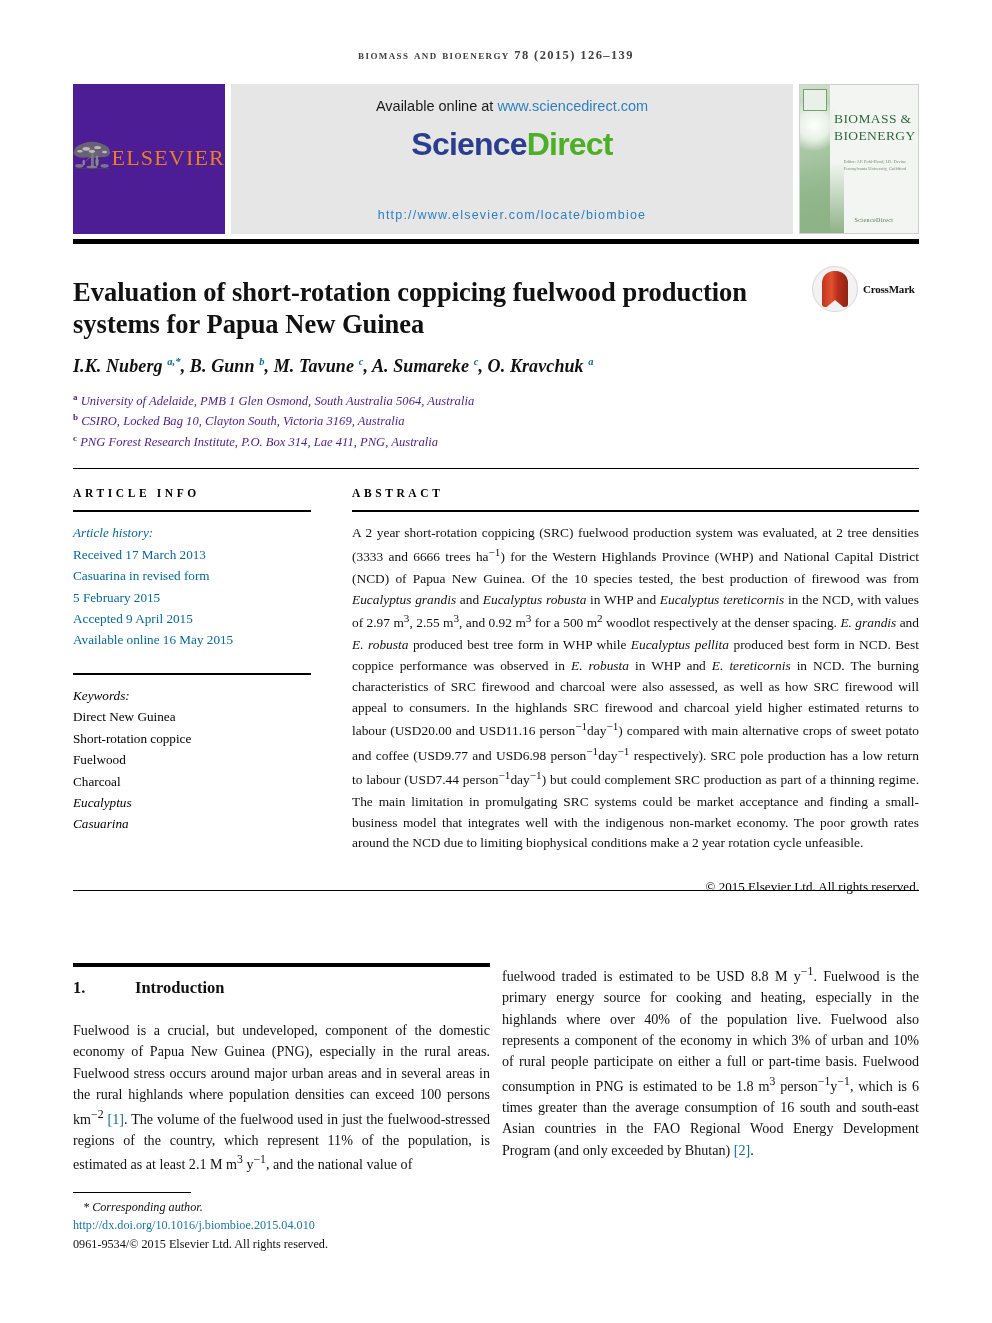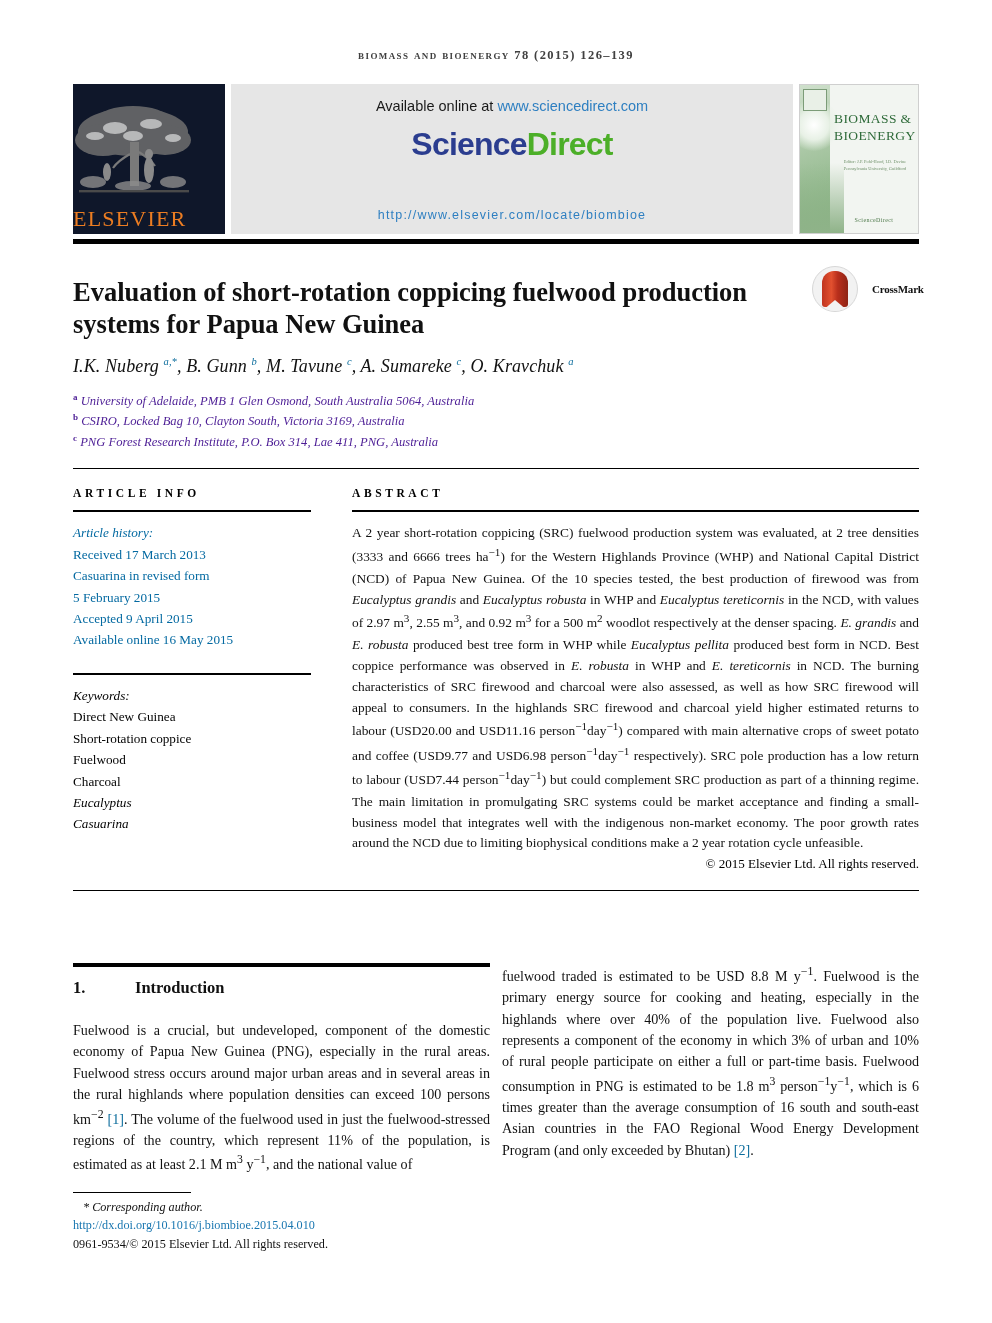--- a/index.html
+++ b/index.html
@@ -44,26 +44,26 @@
     top: 84px;
     width: 846px;
     height: 150px;
     display: flex;
     align-items: stretch;
   }
   .elsevier-box {
     width: 152px;
     flex: 0 0 152px;
     display: flex;
-    flex-direction: column;
-    align-items: flex-start;
+    flex-direction: row;
+    align-items: center;
     justify-content: flex-end;
     padding-bottom: 4px;
     box-sizing: border-box;
-    background: #0f172a;
+    background: #4c1d95;
   }
   .elsevier-tree {
     width: 122px;
     height: 104px;
     display: block;
   }
   .elsevier-word {
     font-family: "Liberation Serif", serif;
     font-size: 22px;
     letter-spacing: 1.2px;
@@ -221,37 +221,37 @@
   }
   .cm-notch {
     position: absolute;
     left: 9px; bottom: 0;
     width: 0; height: 0;
     border-left: 13px solid transparent;
     border-right: 13px solid transparent;
     border-bottom: 11px solid #f2f2f2;
   }
   .cm-text {
-    margin-left: 14px;
+    margin-left: 5px;
     font-family: "Liberation Serif", serif;
     font-size: 11px;
     font-weight: bold;
     color: #111;
     letter-spacing: -0.2px;
   }
 
   
   .authors {
     position: absolute;
     left: 73px;
     top: 356px;
     width: 846px;
     font-family: "Liberation Serif", serif;
     font-size: 18px;
-    font-weight: normal;
+    font-weight: bold;
     font-style: italic;
     color: #111;
     letter-spacing: 0.1px;
   }
   .authors sup { color: #0b6c9c; font-style: italic; font-size: 10.5px; }
   .affils {
     position: absolute;
     left: 73px;
     top: 391px;
     width: 846px;
@@ -323,21 +323,21 @@
   }
   .abs-body {
     font-family: "Liberation Serif", serif;
     font-size: 13.4px;
     line-height: 1.56;
     text-align: justify;
     color: #111;
   }
   .abs-body i { font-style: italic; }
   .abs-copy {
-    margin-top: 2px;
+    margin-top: 25px;
     text-align: right;
     font-family: "Liberation Serif", serif;
     font-size: 13.1px;
   }
 
   
   .rule-thin-2 {
     position: absolute;
     left: 73px; top: 890px;
     width: 846px; height: 1.4px;

